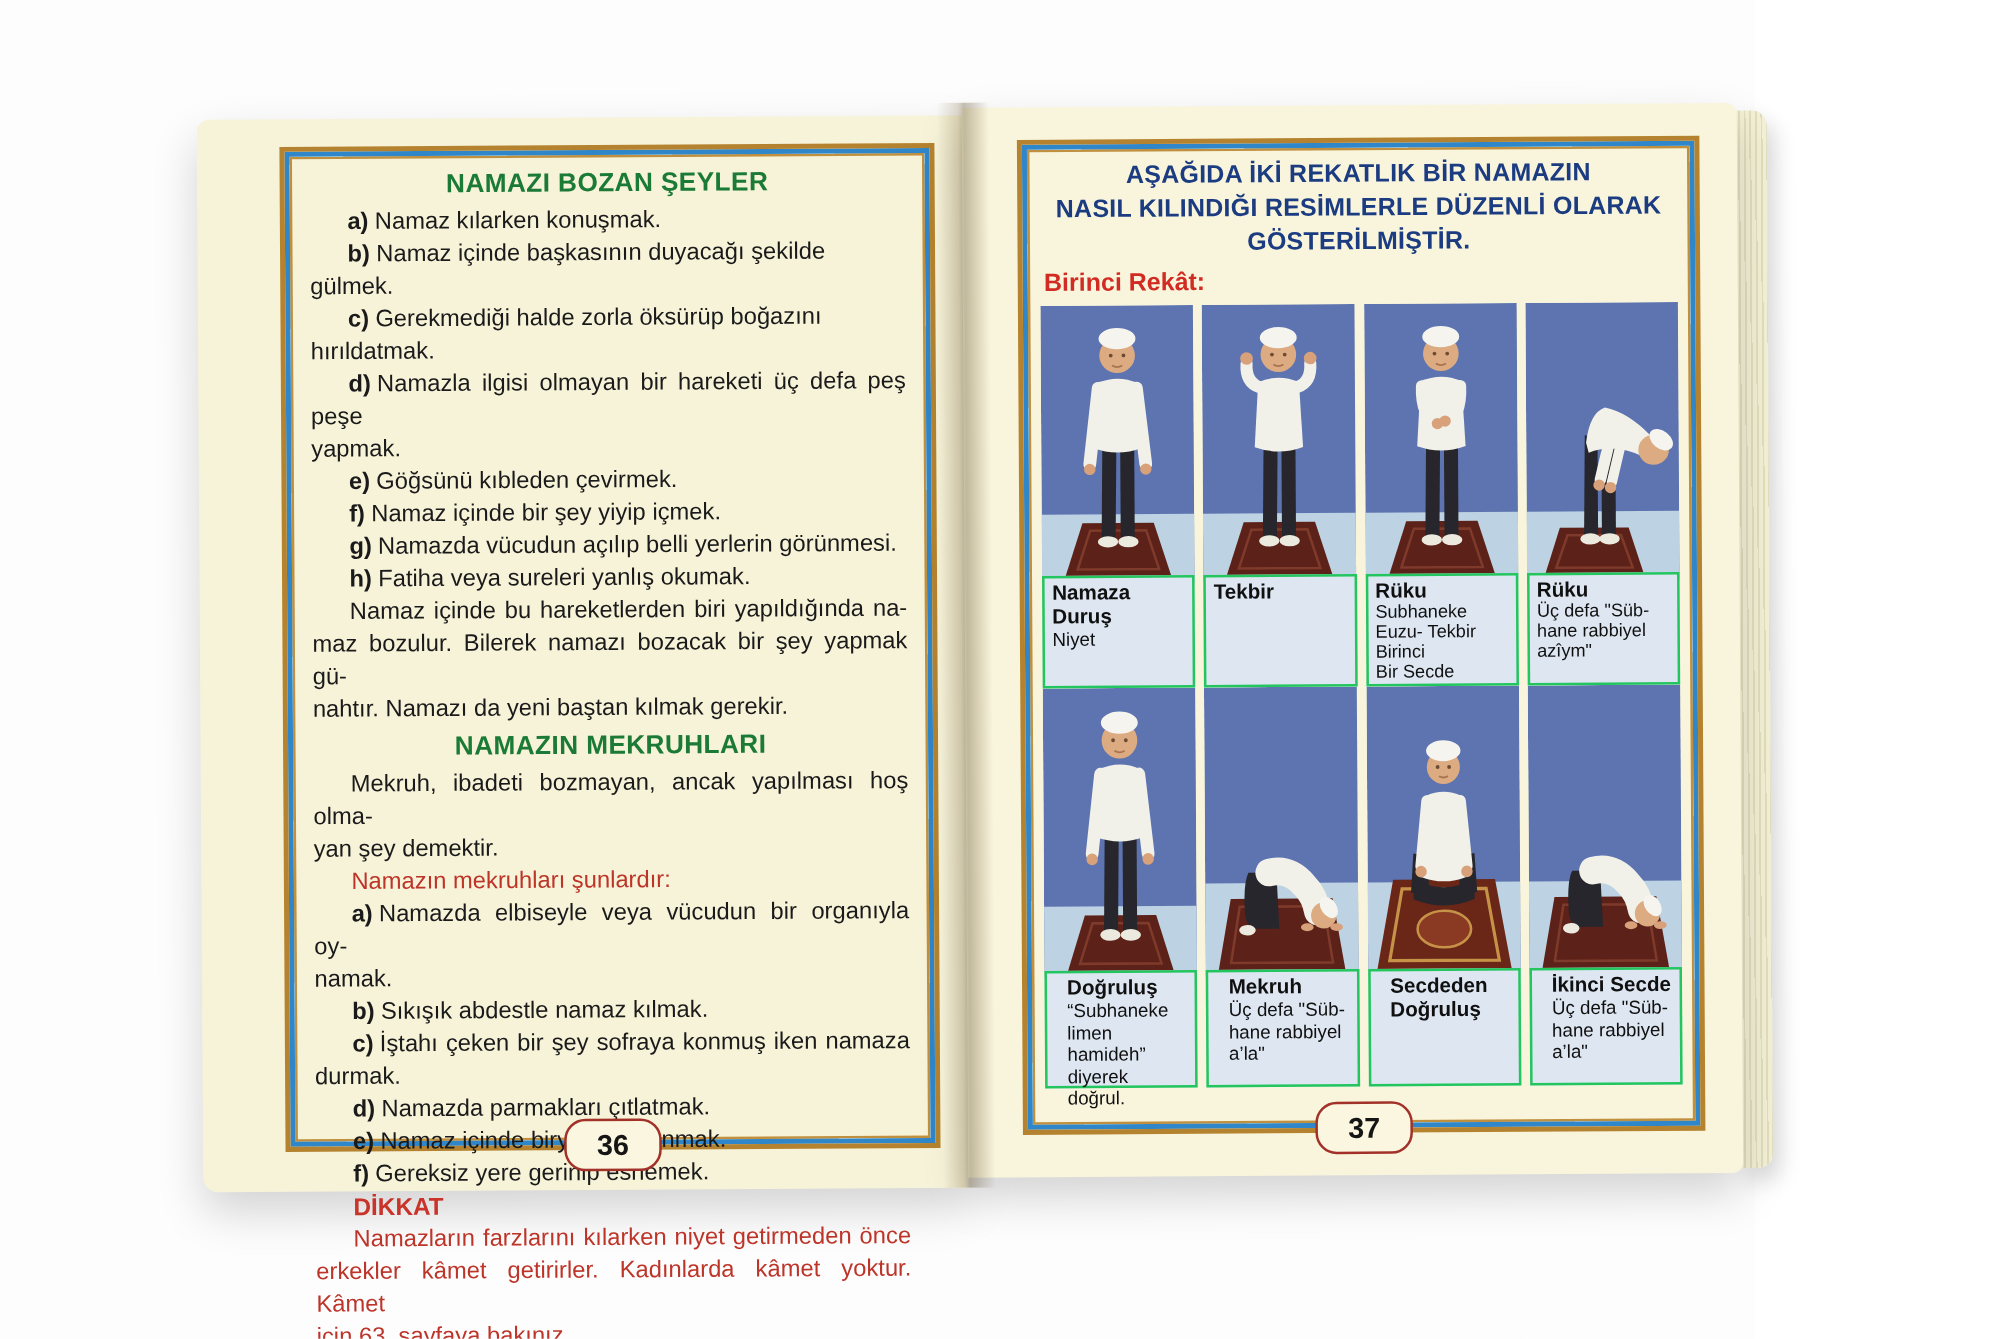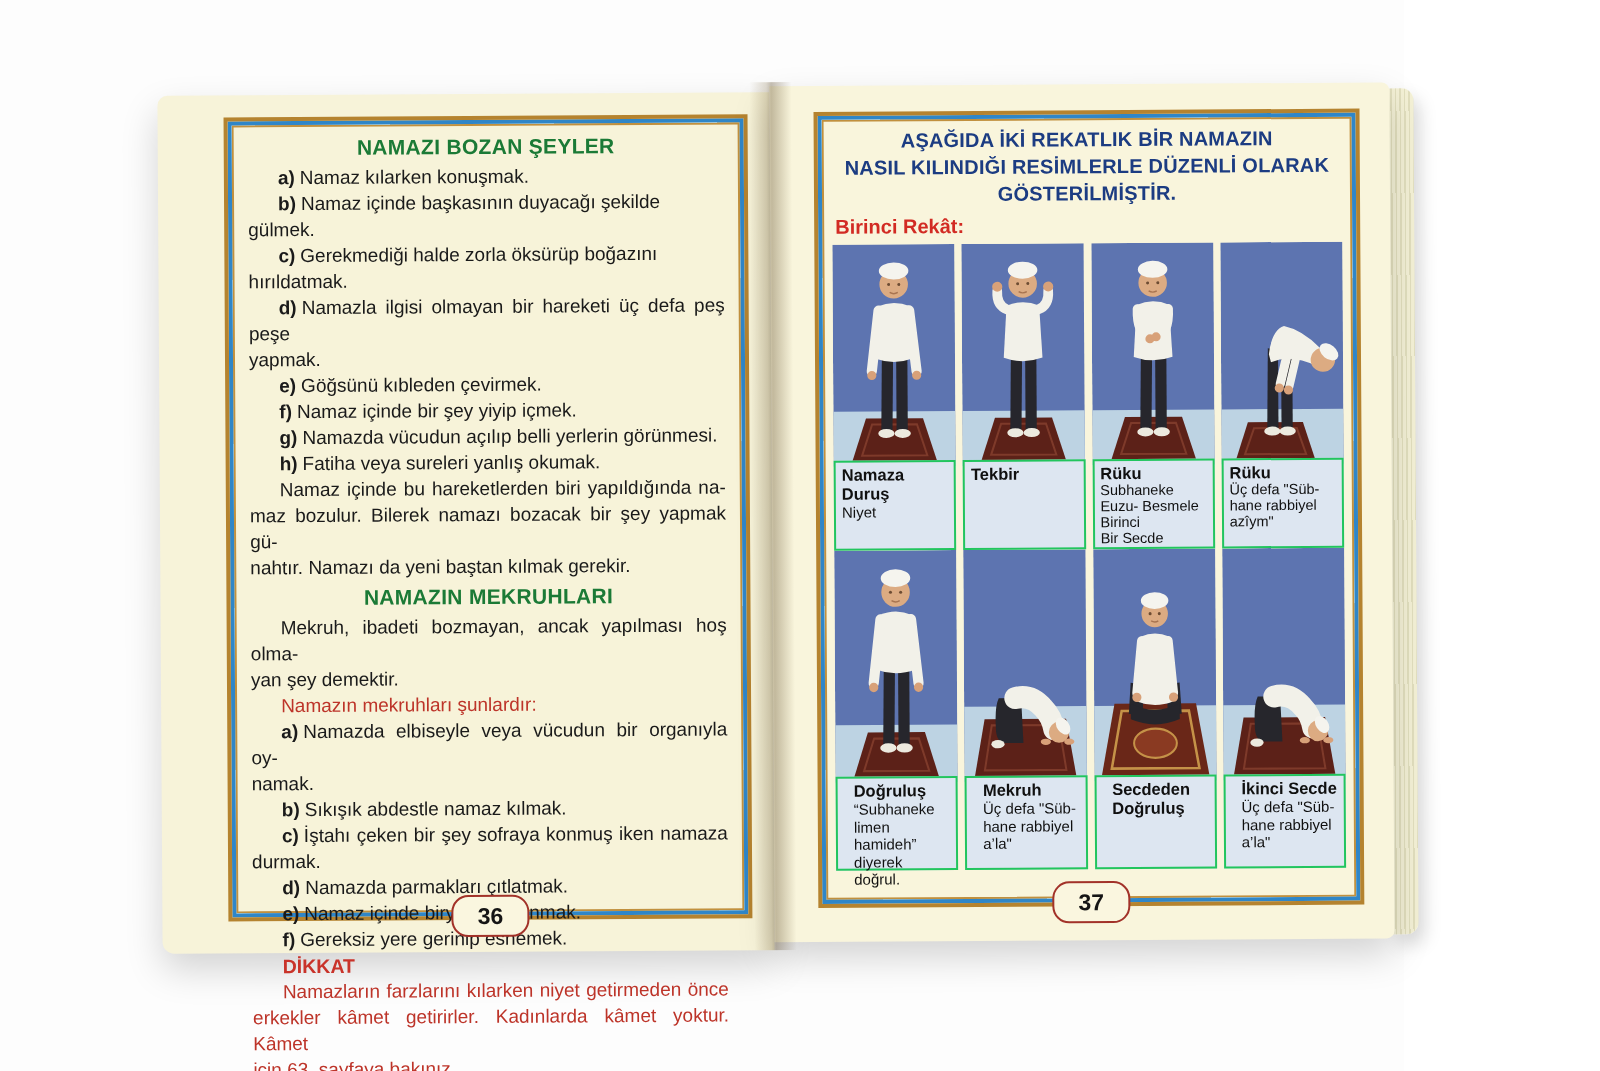--- a/index.html
+++ b/index.html
@@ -182,21 +182,21 @@
               <circle cx="60" cy="40" r="14" fill="#dcab82"></circle>
               <circle cx="55" cy="40" r="1.5" fill="#6d4c33"></circle>
                     <circle cx="65" cy="40" r="1.5" fill="#6d4c33"></circle>
               <path d="M56 48 Q60 50.5 64 48" stroke="#a87450" stroke-width="1.4" fill="none"></path>
               <ellipse cx="60" cy="26.5" rx="14.5" ry="8.5" fill="#f5f4ee"></ellipse>
             </svg>
           </div>
           <div class="caption tight">
             <div class="cap-title">Rüku</div>
             <div class="cap-line">Subhaneke</div>
-            <div class="cap-line">Euzu- Besmele</div>
+            <div class="cap-line">Euzu- Tekbir</div>
             <div class="cap-line">Birinci</div>
             <div class="cap-line">Bir Secde</div>
           </div>
         </div>
 
         <div class="cell">
           <div class="photo">
             <svg viewBox="0 0 120 222" preserveAspectRatio="none">
               <rect width="120" height="222" fill="#5d74b0"></rect>
                     <rect y="167" width="120" height="55" fill="#bdd3e3"></rect>

